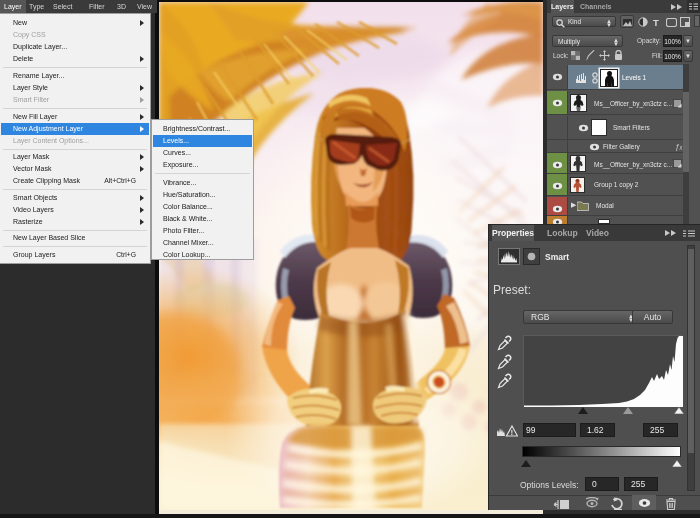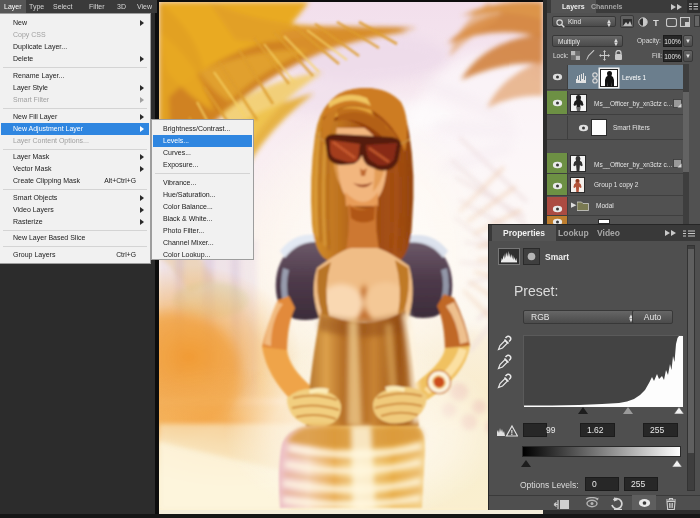--- a/index.html
+++ b/index.html
@@ -19,21 +19,21 @@
 
 #submenu{left:151px;top:119px;width:103px;height:141px;background:#f1f1f1;border:1px solid #9d9d9d;font-size:7px;color:#1a1a1a}
 #submenu .mi{padding-left:10px}
 
 .ctrl{background:linear-gradient(#666,#4b4b4b);border:1px solid #383838;border-radius:2px;color:#e6e6e6}
 .darkbox{background:#272727;border:1px solid #1c1c1c;color:#e8e8e8}
 .udar{position:absolute;right:3px;top:2px;font-size:6px;color:#ddd;line-height:4px}
 
 #layers{left:547px;top:0;width:153px;height:224px;background:#515151;color:#dcdcdc;font-size:6.5px;overflow:hidden}
 #ltabs{position:absolute;left:0;top:0;right:0;height:13px;background:#3b3b3b}
-.tab{position:absolute;top:0;height:13px;line-height:13px;padding:0 11px;color:#a6a6a6;font-size:7px;font-weight:bold}
+.tab{position:absolute;top:0;height:13px;line-height:13px;padding:0 0;color:#a6a6a6;font-size:7px;font-weight:bold}
 .tab.on{background:#545454;color:#f0f0f0}
 .row{left:0;width:142px;background:#515151;border-bottom:1px solid #3f3f3f;color:#e3e3e3;white-space:nowrap;overflow:hidden}
 .eyec{position:absolute;left:0;top:0;width:21px;height:100%;border-right:1px solid #3f3f3f}
 .eye{position:absolute;left:5px;top:8px;width:11px;height:8px}
 
 #props{left:488px;top:224px;width:212px;height:286px;background:#4f4f4f;color:#dcdcdc;font-size:8.5px;border-left:1px solid #262626;border-top:1px solid #262626}
 #bottomstrip{left:0;top:514px;width:700px;height:4px;background:#161616}
 </style></head>
 <body>
 
@@ -468,20 +468,29 @@
  </div>
  <div class="abs row" style="top:52px;height:24px">
    <div class="eyec"></div>
    <svg class="eye abs" style="left:31px;top:8px" viewBox="0 0 12 9">
           <ellipse cx="6" cy="4.5" rx="5.2" ry="3.6" fill="#e0e0e0"></ellipse>
           <circle cx="6" cy="4.5" r="1.7" fill="#3a3a3a"></circle>
         </svg>
    <div class="abs" style="left:44px;top:3px;width:16px;height:17px;background:#fdfdfd;border:1px solid #2a2a2a"></div>
    <span class="abs" style="left:66px;top:8px">Smart Filters</span>
  </div>
+ <div class="abs row" style="top:76px;height:13px">
+   <div class="eyec" style="height:13px"></div>
+   <svg class="eye abs" style="left:42px;top:3px" viewBox="0 0 12 9">
+          <ellipse cx="6" cy="4.5" rx="5.2" ry="3.6" fill="#e0e0e0"></ellipse>
+          <circle cx="6" cy="4.5" r="1.7" fill="#3a3a3a"></circle>
+        </svg>
+   <span class="abs" style="left:56px;top:3px">Filter Gallery</span>
+   <span class="abs" style="left:128px;top:2px;font-size:8px;font-style:italic;color:#ccc">ƒₓ</span>
+ </div>
  <div class="abs row" style="top:89px;height:21px">
    <div class="eyec" style="background:#6d9044">
           <svg class="eye" viewBox="0 0 12 9">
             <ellipse cx="6" cy="4.5" rx="5.2" ry="3.6" fill="#e9e9e9"></ellipse>
             <circle cx="6" cy="4.5" r="1.7" fill="#3a3a3a"></circle>
           </svg>
         </div>
    <div class="abs" style="left:23px;top:2px;width:16px;height:17px;background:#f3f3f3;border:1px solid #2a2a2a">
      <svg width="14" height="15" viewBox="0 0 14 15">
             <path d="M7 0 Q9.4 0 9.4 2.4 L9 4.7 10.8 6.1 11.7 9.4 10.3 10.3 8.9 8.9 8.4 15 5.6 15 5.1 8.9 3.7 10.3 2.3 9.4 3.2 6.1 5 4.7 4.6 2.4 Q4.6 0 7 0Z" fill="#333"></path>
@@ -552,21 +561,21 @@
         <path d="M2 13 L2.8 9 L3.6 11 L4.4 6 L5.2 10 L6 4 L6.8 9 L7.6 3 L8.4 8 L9.2 2 L10 8 L10.8 4 L11.6 9 L12.4 5 L13.2 10 L14 6 L14.8 11 L15.6 8 L16.4 12 L17.2 9 L18 13Z" fill="#ececec"></path>
         <rect x="2" y="12" width="16" height="1.4" fill="#ececec"></rect>
       </svg>
 </div>
 <div class="abs" style="left:34px;top:23px;width:17px;height:17px;background:#3f3f3f;border:1px solid #2a2a2a">
   <svg width="15" height="15" viewBox="0 0 15 15">
         <circle cx="7.5" cy="7.5" r="3.8" fill="#b5b5b5"></circle>
       </svg>
 </div>
 <span class="abs" style="left:56px;top:27px;font-size:8.5px;font-weight:bold;color:#efefef">Smart</span>
-<span class="abs" style="left:25px;top:58px;font-size:14px">Preset:</span>
+<span class="abs" style="left:4px;top:58px;font-size:12px">Preset:</span>
 <div class="abs ctrl" style="left:34px;top:85px;width:115px;height:14px;font-size:8.5px;line-height:13px;padding-left:7px">RGB<span class="udar" style="top:3px">▲<br>▼</span></div>
 <div class="abs ctrl" style="left:143px;top:85px;width:41px;height:14px;font-size:8.5px;line-height:13px;text-align:center">Auto</div>
 <svg class="abs" style="left:8px;top:110px" width="16" height="16" viewBox="0 0 16 16">
       <path d="M1.5 14.5 L3 10.5 L8 5.5 L10.5 8 L5.5 13 Z" fill="none" stroke="#e8e8e8" stroke-width="1.2"></path>
       <path d="M7.5 4.5 L11.5 8.5 M8.5 3 q2.5-3 4.5-1 q2 2-1 4.5" stroke="#e8e8e8" stroke-width="1.6" fill="none"></path>
     </svg>
 <svg class="abs" style="left:8px;top:129px" width="16" height="16" viewBox="0 0 16 16">
       <path d="M1.5 14.5 L3 10.5 L8 5.5 L10.5 8 L5.5 13 Z" fill="none" stroke="#e8e8e8" stroke-width="1.2"></path>
       <path d="M7.5 4.5 L11.5 8.5 M8.5 3 q2.5-3 4.5-1 q2 2-1 4.5" stroke="#e8e8e8" stroke-width="1.6" fill="none"></path>
     </svg>
@@ -586,21 +595,21 @@
       <path d="M6 0 L11 7 L1 7Z" fill="#9a9a9a"></path>
     </svg>
 <svg class="abs" style="left:184px;top:182px" width="12" height="8" viewBox="0 0 12 8">
       <path d="M6 0 L11 7 L1 7Z" fill="#f2f2f2" stroke="#555" stroke-width=".6"></path>
     </svg>
 <svg class="abs" style="left:7px;top:198px" width="22" height="16" viewBox="0 0 22 16">
       <path d="M1 13 L1 9 2 7 3 10 4 5 5 9 6 6 7 10 8 8 9 13Z" fill="#e0e0e0"></path>
       <path d="M16 3 L21.5 13 L10.5 13Z" fill="none" stroke="#e0e0e0" stroke-width="1.2"></path>
       <text x="14.6" y="12" font-size="8" fill="#e0e0e0" font-weight="bold">!</text>
     </svg>
-<div class="abs darkbox" style="left:34px;top:198px;width:22px;height:14px;font-size:8.5px;line-height:13px;padding-left:22px">99</div>
+<div class="abs darkbox" style="left:34px;top:198px;width:53px;height:14px;font-size:8.5px;line-height:13px;padding-left:2px">99</div>
 <div class="abs darkbox" style="left:91px;top:198px;width:35px;height:14px;font-size:8.5px;line-height:13px;padding-left:6px">1.62</div>
 <div class="abs darkbox" style="left:154px;top:198px;width:35px;height:14px;font-size:8.5px;line-height:13px;padding-left:6px">255</div>
 <div class="abs" style="left:33px;top:221px;width:159px;height:11px;background:linear-gradient(to right,#000,#fff);border:1px solid #2a2a2a"></div>
 <svg class="abs" style="left:31px;top:235px" width="12" height="8" viewBox="0 0 12 8">
       <path d="M6 0 L11 7 L1 7Z" fill="#1d1d1d"></path>
     </svg>
 <svg class="abs" style="left:182px;top:235px" width="12" height="8" viewBox="0 0 12 8">
       <path d="M6 0 L11 7 L1 7Z" fill="#f2f2f2" stroke="#555" stroke-width=".6"></path>
     </svg>
 <span class="abs" style="left:31px;top:255px;font-size:8.5px">Options Levels:</span>

